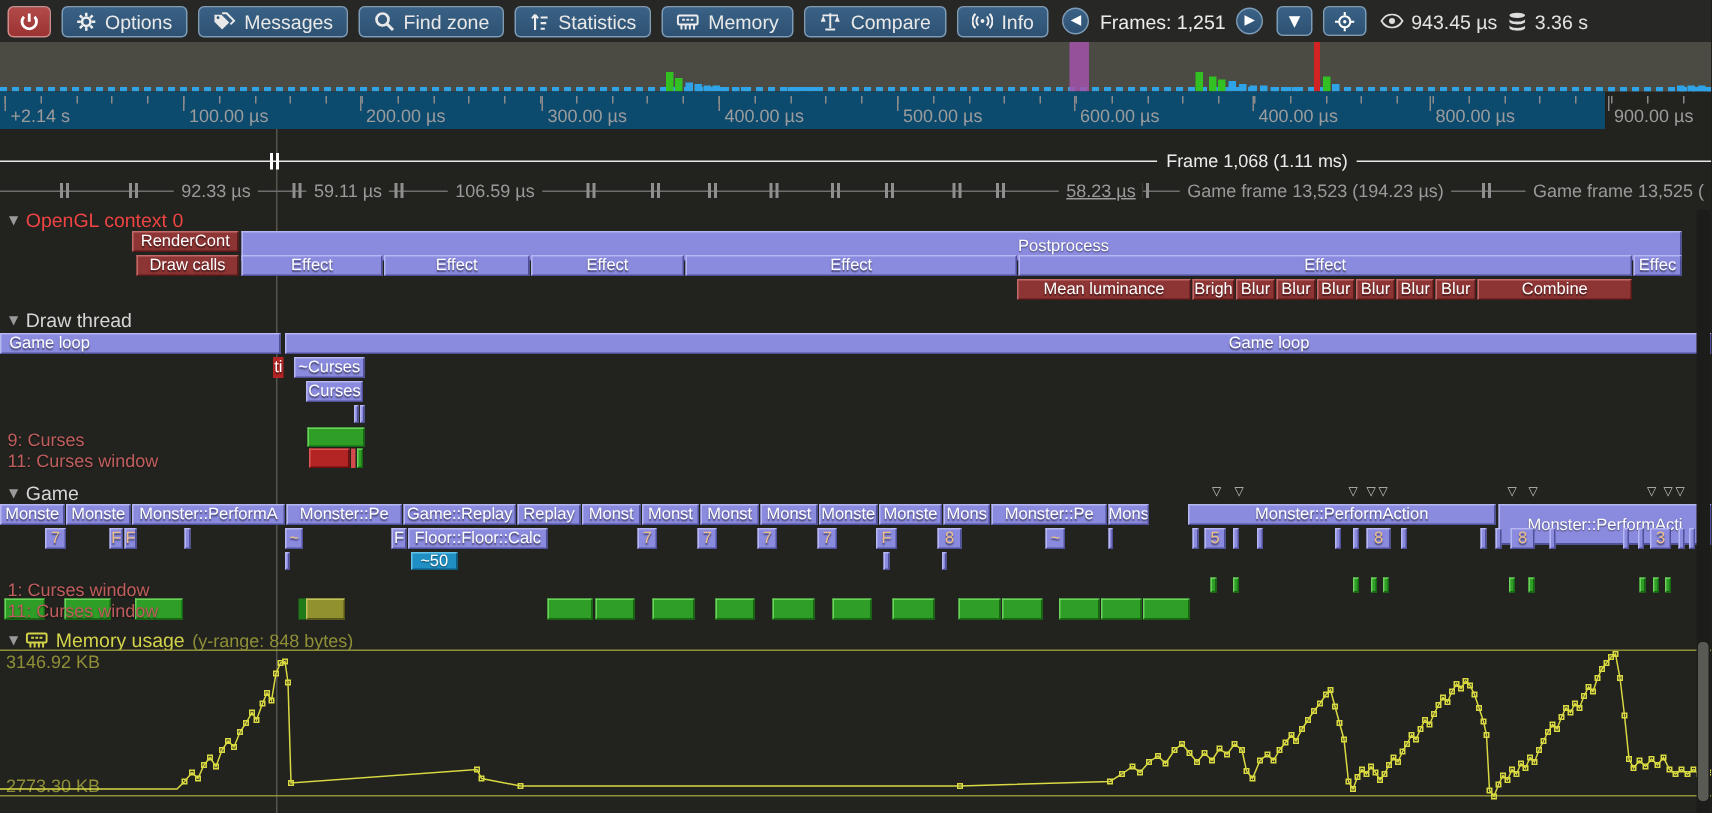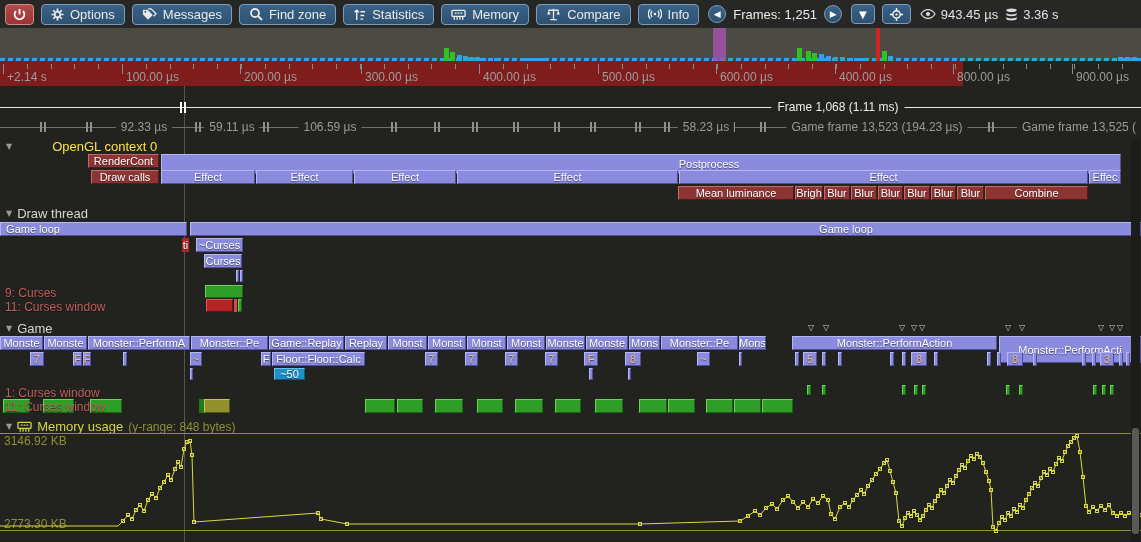--- a/index.html
+++ b/index.html
@@ -25,39 +25,39 @@
   
   .overview{position:absolute;left:0;top:28px;width:1141px;height:33px;background:#4b4b44;overflow:hidden;}
   .ovdash{position:absolute;left:0;bottom:0;width:100%;height:3px;
           background:repeating-linear-gradient(90deg,#2fa3e8 0 5px,rgba(0,0,0,0) 5px 8px);}
   .ob{position:absolute;bottom:0;}
   .ob.b{background:#2fa3e8;}
   .ob.g{background:#33c022;}
   .ob.r{background:#d32222;}
   .ob.band{background:rgba(163,82,170,0.85);}
   
-  .axis{position:absolute;left:0;top:61px;width:963px;height:25px;background:#7f1d1d;}
+  .axis{position:absolute;left:0;top:61px;width:1070px;height:25px;background:#0c4a6e;}
   .tick{position:absolute;top:3px;width:1px;background:#8a8a8a;}
   .alabel{position:absolute;top:9px;font-size:12px;color:#9c9c9c;white-space:nowrap;}
   
   #stage{position:absolute;left:0;top:0;width:1141px;height:542px;pointer-events:none;}
   #stage > *{pointer-events:auto;}
   .vline{position:absolute;top:86px;height:456px;width:1px;background:#55554e;}
   .rline1{position:absolute;left:0;top:107px;width:1141px;height:1px;background:#e8e8e8;}
   .fmark{position:absolute;top:102px;width:2px;height:11px;background:#ffffff;}
   .ftitle{position:absolute;left:838px;top:100px;transform:translateX(-50%);background:#22221e;
           padding:0 6px;font-size:12px;color:#ececec;white-space:nowrap;}
   .rline2{position:absolute;left:0;top:127px;width:1141px;height:1px;background:#6e6e6e;}
   .sepbar{position:absolute;top:122px;width:2px;height:10px;background:#8f8f8f;}
   .rlabel{position:absolute;top:120px;font-size:12px;color:#9a9a9a;background:#22221e;
           padding:0 5px;white-space:nowrap;line-height:14px;}
   
   .hdr{position:absolute;left:6px;display:flex;align-items:center;gap:5px;font-size:13px;white-space:nowrap;cursor:pointer;}
   .arr{font-size:8px;color:#9a9a9a;font-family:"DejaVu Sans",sans-serif;}
-  .hgl{color:#fde047;margin-left:35px;}
+  .hgl{color:#ef4444;}
   .hth{color:#d6d6d6;}
   .hmem{color:#d3d34a;}
   .hnote{color:#8f8f38;font-size:12px;}
   
   .z{position:absolute;display:flex;align-items:center;justify-content:center;overflow:hidden;
      box-sizing:border-box;font-size:11px;color:#fff;cursor:pointer;}
   .z span{white-space:nowrap;text-shadow:0 1px 1px rgba(0,0,0,.55);}
   .z span.tx{position:absolute;top:50%;transform:translate(-50%,-50%);}
   .z.p{background:#8a8ade;border:1px solid #b6b6f2;border-right-color:#50509a;border-bottom-color:#50509a;}
   .z.n{background:#8a8ade;border:1px solid #b6b6f2;border-right-color:#50509a;border-bottom-color:#50509a;color:#eec08a;}
@@ -355,21 +355,21 @@
       <div class="sepbar" style="left: 668px;"></div>
       <div class="sepbar" style="left: 729px;"></div>
       <div class="sepbar" style="left: 733px;"></div>
       <div class="sepbar" style="left: 760px;"></div>
       <div class="sepbar" style="left: 764px;"></div>
       <div class="sepbar" style="left: 988px;"></div>
       <div class="sepbar" style="left: 992px;"></div>
       <div class="rlabel" style="left: 144px; transform: translateX(-50%);">92.33 µs</div>
       <div class="rlabel" style="left: 232px; transform: translateX(-50%);">59.11 µs</div>
       <div class="rlabel" style="left: 330px; transform: translateX(-50%);">106.59 µs</div>
-      <div class="rlabel" style="left: 706px; transform: translateX(-50%);">58.23 µs</div>
+      <div class="rlabel" style="left: 734px; transform: translateX(-50%); text-decoration: underline;">58.23 µs</div>
       <div class="rlabel" style="left: 877px; transform: translateX(-50%);">Game frame 13,523 (194.23 µs)</div>
       <div class="rlabel" style="left: 1017px;">Game frame 13,525 (</div>
       <div class="z r" style="left: 88px; top: 154px; width: 71px; height: 14px;">
         <span>RenderCont</span>
       </div>
       <div class="z p" style="left: 161px; top: 154px; width: 960px; height: 20px;">
         <span class="tx" style="left: 547px;">Postprocess</span>
       </div>
       <div class="z r" style="left: 91px; top: 170px; width: 68px; height: 14px;">
         <span>Draw calls</span>

